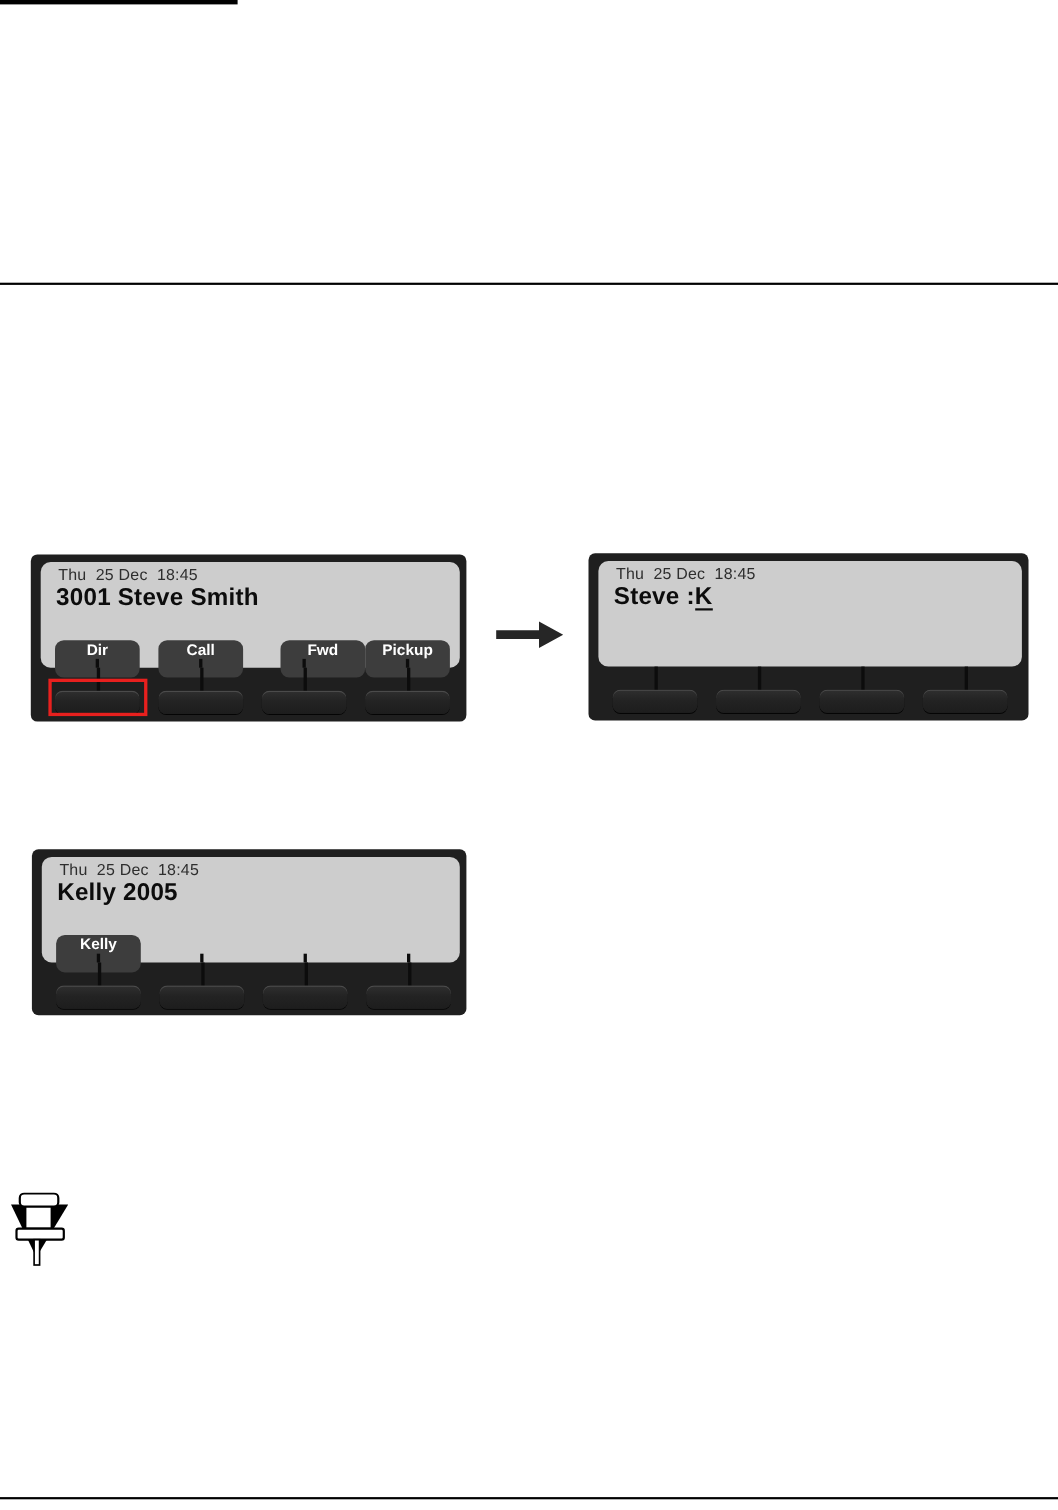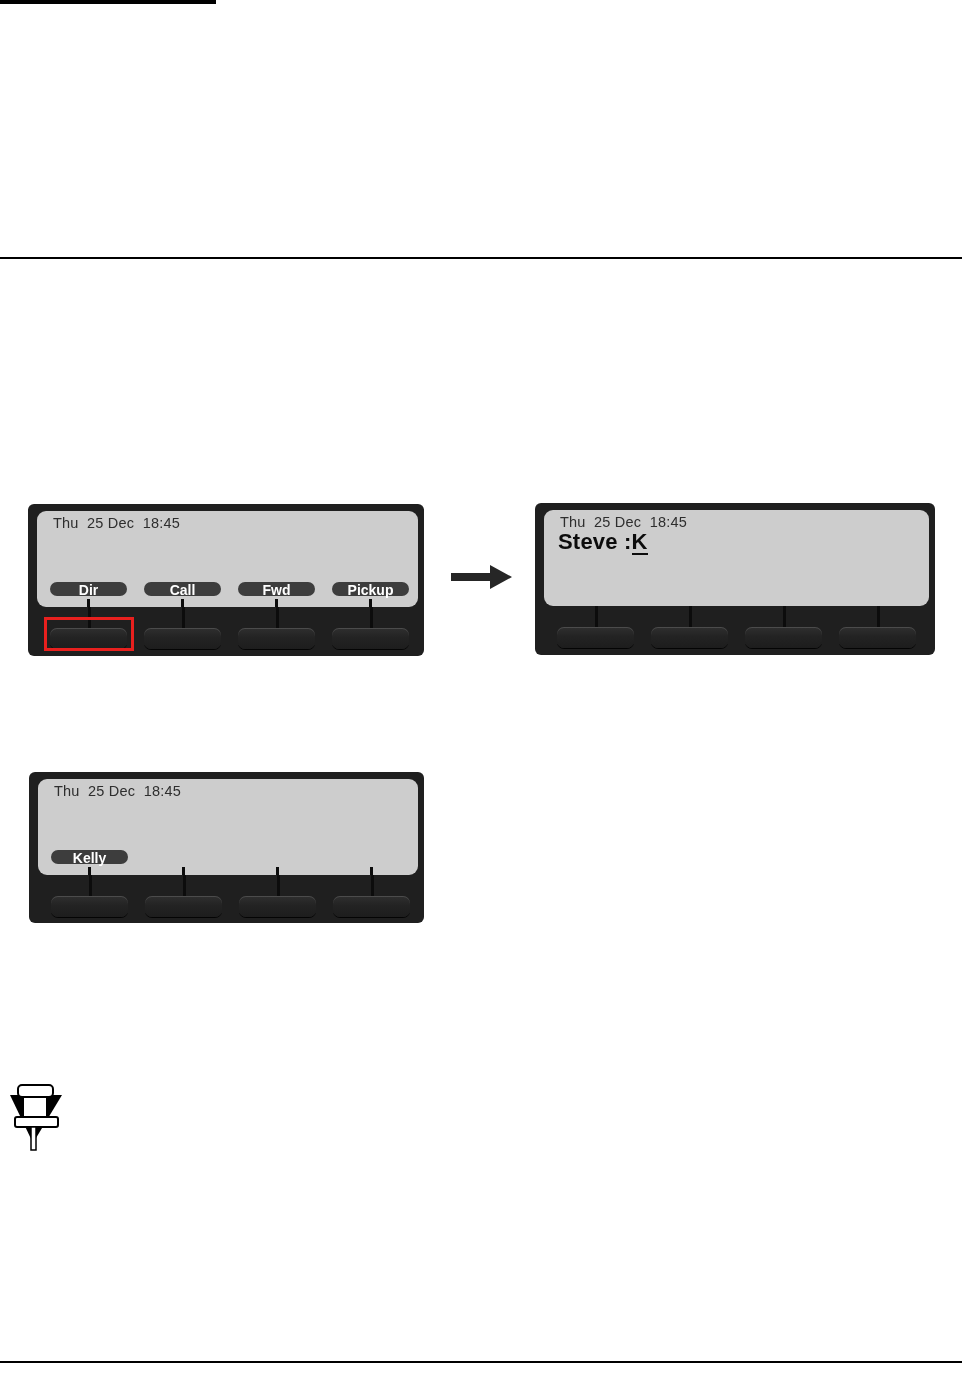--- a/index.html
+++ b/index.html
@@ -33,26 +33,26 @@
     font-size:14.5px; line-height:17px; color:#2e2e2e;
     white-space:pre; margin-left:2px; letter-spacing:0.2px;
   }
   .lcd-main {
     font-size:22px; line-height:21.5px; font-weight:700; color:#0c0c0c;
     letter-spacing:0.2px; white-space:pre;
   }
   .entry-cursor { display:inline-block; border-bottom:2.5px solid #0c0c0c; }
 
   .pill {
-    position:absolute; top:71px; width:77px; height:14px;
+    position:absolute; top:71px; width:77px; height:34px;
     background:#3d3d3d; border-radius:8px;
     color:#ffffff; font-size:14px; font-weight:700; text-align:center; line-height:17px;
   }
   .pill-stem { position:absolute; top:88px; width:3px; height:8px; background:#0c0c0c; }
-  .pill.c0{left:13px} .pill.c1{left:107px} .pill.c2{left:201px} .pill.c3{left:295px}
+  .pill.c0{left:13px} .pill.c1{left:107px} .pill.c2{left:218px} .pill.c3{left:295px}
   .pill-stem.c0{left:50px} .pill-stem.c1{left:144px} .pill-stem.c2{left:238px} .pill-stem.c3{left:332px}
 
   .stem { position:absolute; top:103px; width:3px; height:22px; background:#0c0c0c; }
   .stem.c0{left:60px} .stem.c1{left:154px} .stem.c2{left:248px} .stem.c3{left:342px}
 
   .key {
     position:absolute; top:124px; width:77px; height:21px; border-radius:7px;
     background:linear-gradient(180deg,#2f2f2f,#232323 45%,#1d1d1d);
     box-shadow: inset 0 1px 0 rgba(255,255,255,0.14), 0 1px 0 rgba(0,0,0,0.85);
   }
@@ -70,20 +70,21 @@
 <body>
 
 <div class="page">
 
   <div class="heading-underline"></div>
   <div class="rule rule-top"></div>
 
   <div class="phone phone1">
     <div class="lcd">
       <div class="lcd-date">Thu  25 Dec  18:45</div>
+      <div class="lcd-main">3001 Steve Smith</div>
       <div class="pill c0">Dir</div>
       <div class="pill c1">Call</div>
       <div class="pill c2">Fwd</div>
       <div class="pill c3">Pickup</div>
       <div class="pill-stem c0"></div>
       <div class="pill-stem c1"></div>
       <div class="pill-stem c2"></div>
       <div class="pill-stem c3"></div>
     </div>
     <div class="stem c0"></div>
@@ -112,20 +113,21 @@
     <div class="stem c3"></div>
     <div class="key c0"></div>
     <div class="key c1"></div>
     <div class="key c2"></div>
     <div class="key c3"></div>
   </div>
 
   <div class="phone phone3">
     <div class="lcd">
       <div class="lcd-date">Thu  25 Dec  18:45</div>
+      <div class="lcd-main">Kelly 2005</div>
       <div class="pill c0">Kelly</div>
       <div class="pill-stem c0"></div>
       <div class="pill-stem c1"></div>
       <div class="pill-stem c2"></div>
       <div class="pill-stem c3"></div>
     </div>
     <div class="stem c0"></div>
     <div class="stem c1"></div>
     <div class="stem c2"></div>
     <div class="stem c3"></div>

